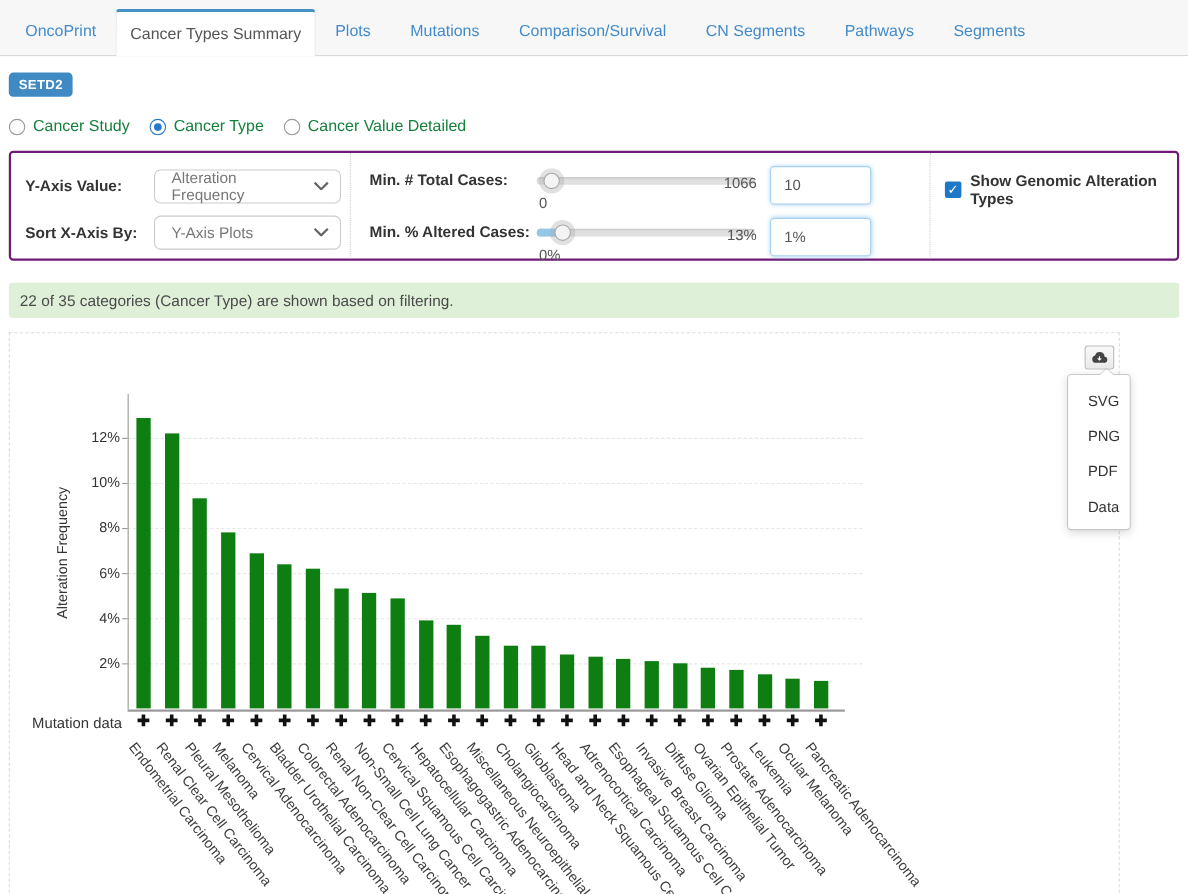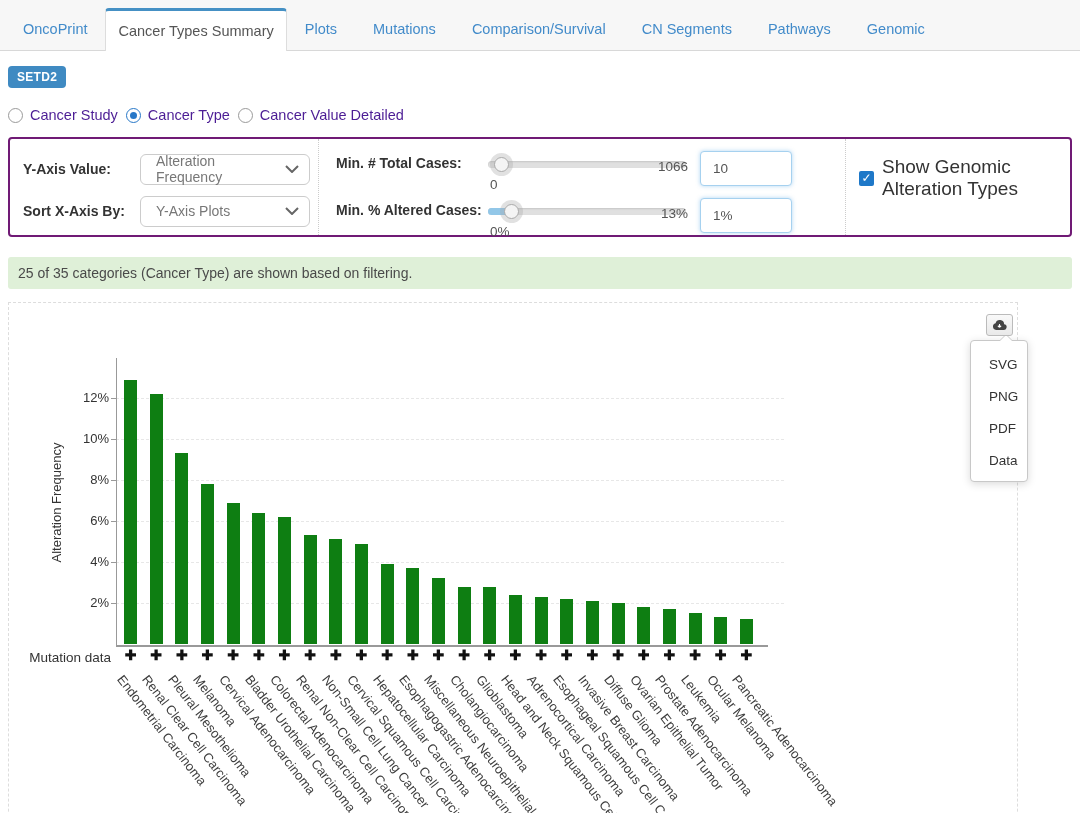--- a/index.html
+++ b/index.html
@@ -13,22 +13,22 @@
     cursor:pointer; white-space:nowrap; }
   .tab.active { background:#fff; color:#555; border:1px solid #ddd; border-bottom:none;
     border-top:3px solid #4590c4; border-radius:4px 4px 0 0; margin-bottom:-1px;
     line-height:40px; padding:0 12px; position:relative; z-index:2; }
 
   
   .content { padding:15px 8px 0 8px; }
   .gene-badge { display:inline-block; background:#3f8ac2; color:#fff; font-size:12px;
     font-weight:bold; padding:4px 9px; border-radius:4px; letter-spacing:.3px; }
 
-  .radio-row { margin-top:19px; display:flex; align-items:center; gap:8px;
-    font-size:14.5px; color:#4c1d95; }
+  .radio-row { margin-top:19px; display:flex; align-items:center; gap:18px;
+    font-size:14.5px; color:#15803d; }
   .radio-opt { display:flex; align-items:center; gap:7px; cursor:pointer; }
   .radio-circle { width:15px; height:15px; border-radius:50%; border:1px solid #9a9a9a;
     background:#fff; position:relative; flex:none; }
   .radio-opt.selected .radio-circle { border:1px solid #2878c8; }
   .radio-opt.selected .radio-circle::after { content:""; position:absolute; left:3px; top:3px;
     width:7px; height:7px; border-radius:50%; background:#2878c8; }
 
   
   .control-panel { margin-top:14px; width:1064px; height:100px; border:2px solid #701a75;
     border-radius:4px; display:flex; align-items:stretch; }
@@ -53,21 +53,21 @@
     cursor:grab; }
   .slider-min { position:absolute; left:2px; top:26px; font-size:13.5px; color:#555; }
   .slider-max { position:absolute; right:-2px; top:8px; font-size:13.5px; color:#555; }
   .num-input { width:92px; height:35px; border:1px solid #a6d1ef; border-radius:4px;
     box-shadow:0 0 4px rgba(102,175,233,.5); font-size:13.5px; color:#555; padding:0 12px;
     font-family:"Liberation Sans", sans-serif; outline:none; background:#fff; }
   .cp-sec3 { flex:1; border-left:1px dotted #ccc; padding:17px 0 0 13px; }
   .check-row { display:flex; align-items:center; gap:8px; cursor:pointer; }
   .checkbox { width:15px; height:15px; background:#1e78c8; border-radius:2px; color:#fff;
     font-size:12px; line-height:15px; text-align:center; flex:none; }
-  .check-label { font-size:19px; color:#333; }
+  .check-label { font-size:14px; color:#333;font-weight:bold; }
 
   
   .filter-banner { margin-top:20px; width:1064px; height:32px; line-height:32px;
     background:#dff0d8; border-radius:3px; padding-left:10px; font-size:14px; color:#4a4a4a; }
 
   
   .chart-panel { margin-top:13px; width:1010px; height:620px; border:1px dashed #ddd;
     position:relative; background:#fff; }
   .plot { position:absolute; inset:0; }
   .gridline { position:absolute; height:0; border-top:1px dashed #e7e7e7; left:107px; width:668px; }
@@ -104,21 +104,21 @@
 <body>
 
 <div class="tabbar" id="tabbar">
     <div class="tab">OncoPrint</div>
     <div class="tab active">Cancer Types Summary</div>
     <div class="tab">Plots</div>
     <div class="tab">Mutations</div>
     <div class="tab">Comparison/Survival</div>
     <div class="tab">CN Segments</div>
     <div class="tab">Pathways</div>
-    <div class="tab">Genomic</div>
+    <div class="tab">Segments</div>
   </div>
 
 <div class="content">
 
   
   <span class="gene-badge">SETD2</span>
 
   
   <div class="radio-row" id="radiorow">
       <div class="radio-opt">
@@ -184,21 +184,21 @@
 
     <div class="cp-sec3">
       <div class="check-row">
         <span class="checkbox">✓</span>
         <span class="check-label">Show Genomic Alteration Types</span>
       </div>
     </div>
   </div>
 
   
-  <div class="filter-banner">25 of 35 categories (Cancer Type) are shown based on filtering.</div>
+  <div class="filter-banner">22 of 35 categories (Cancer Type) are shown based on filtering.</div>
 
   
   <div class="chart-panel">
     <div class="plot" id="plot">
         <div class="gridline" style="top: 300px;"></div>
         <div class="ytick-mark" style="top: 300px;"></div>
         <div class="ytick-label" style="top: 292px;">2%</div>
         <div class="gridline" style="top: 259px;"></div>
         <div class="ytick-mark" style="top: 259px;"></div>
         <div class="ytick-label" style="top: 251px;">4%</div>

